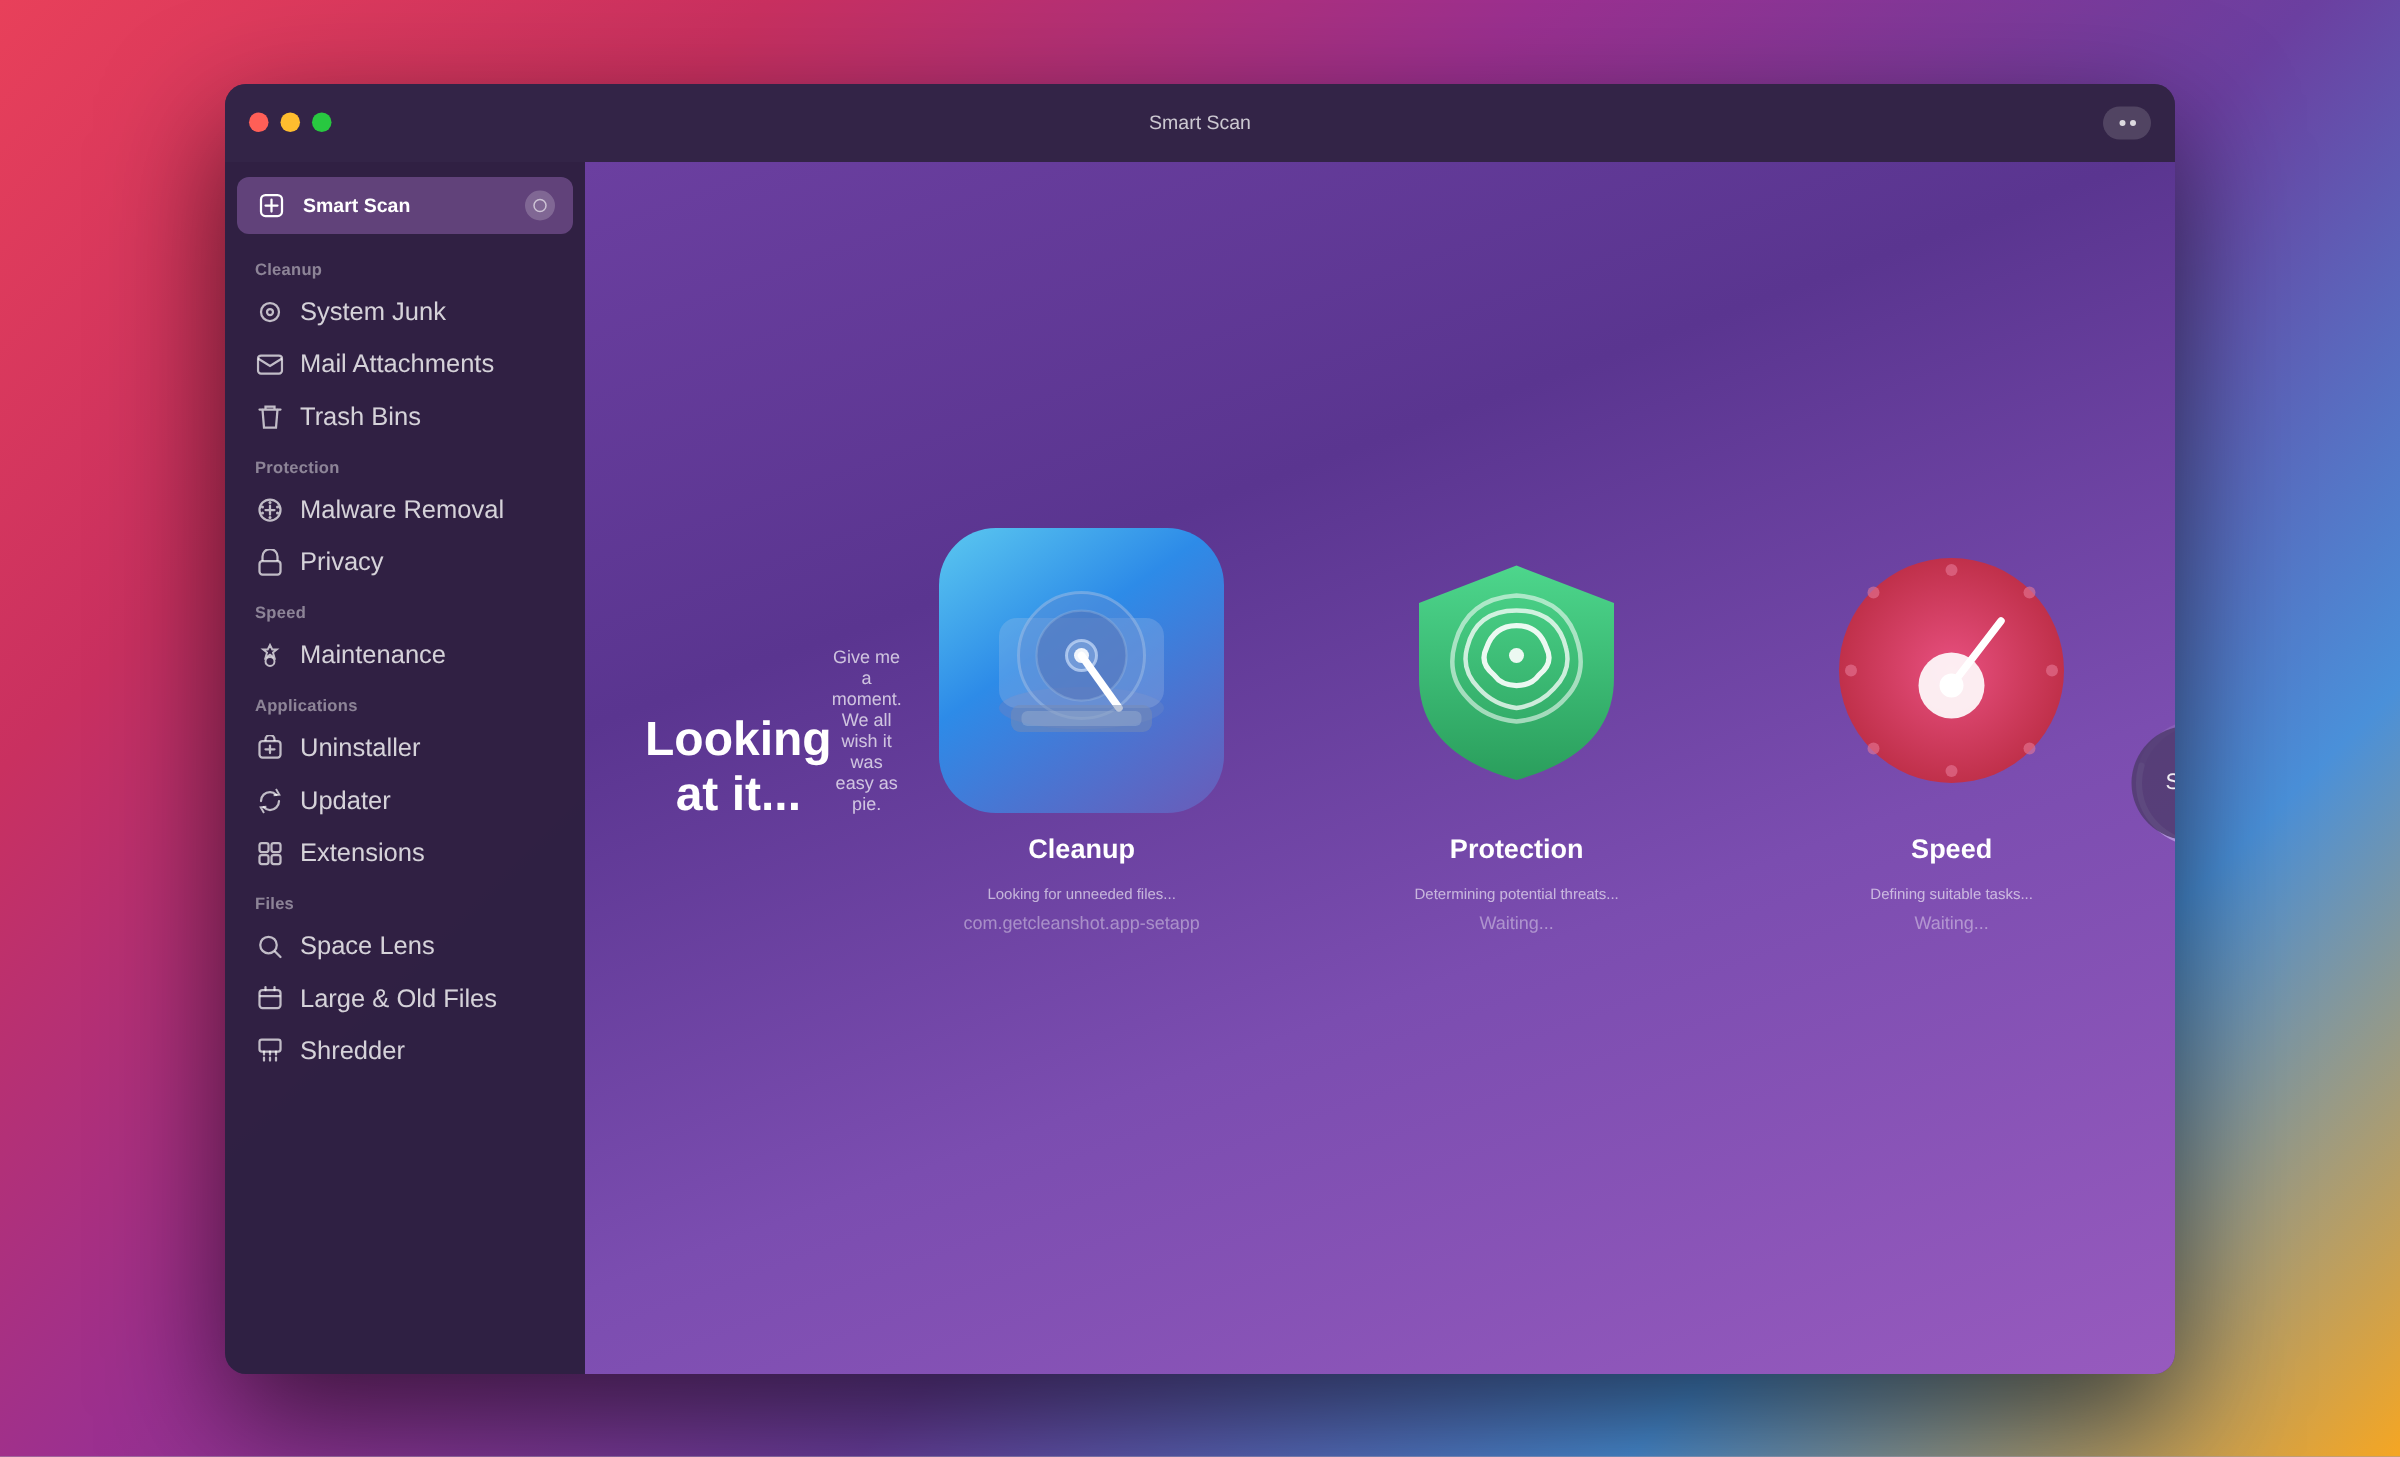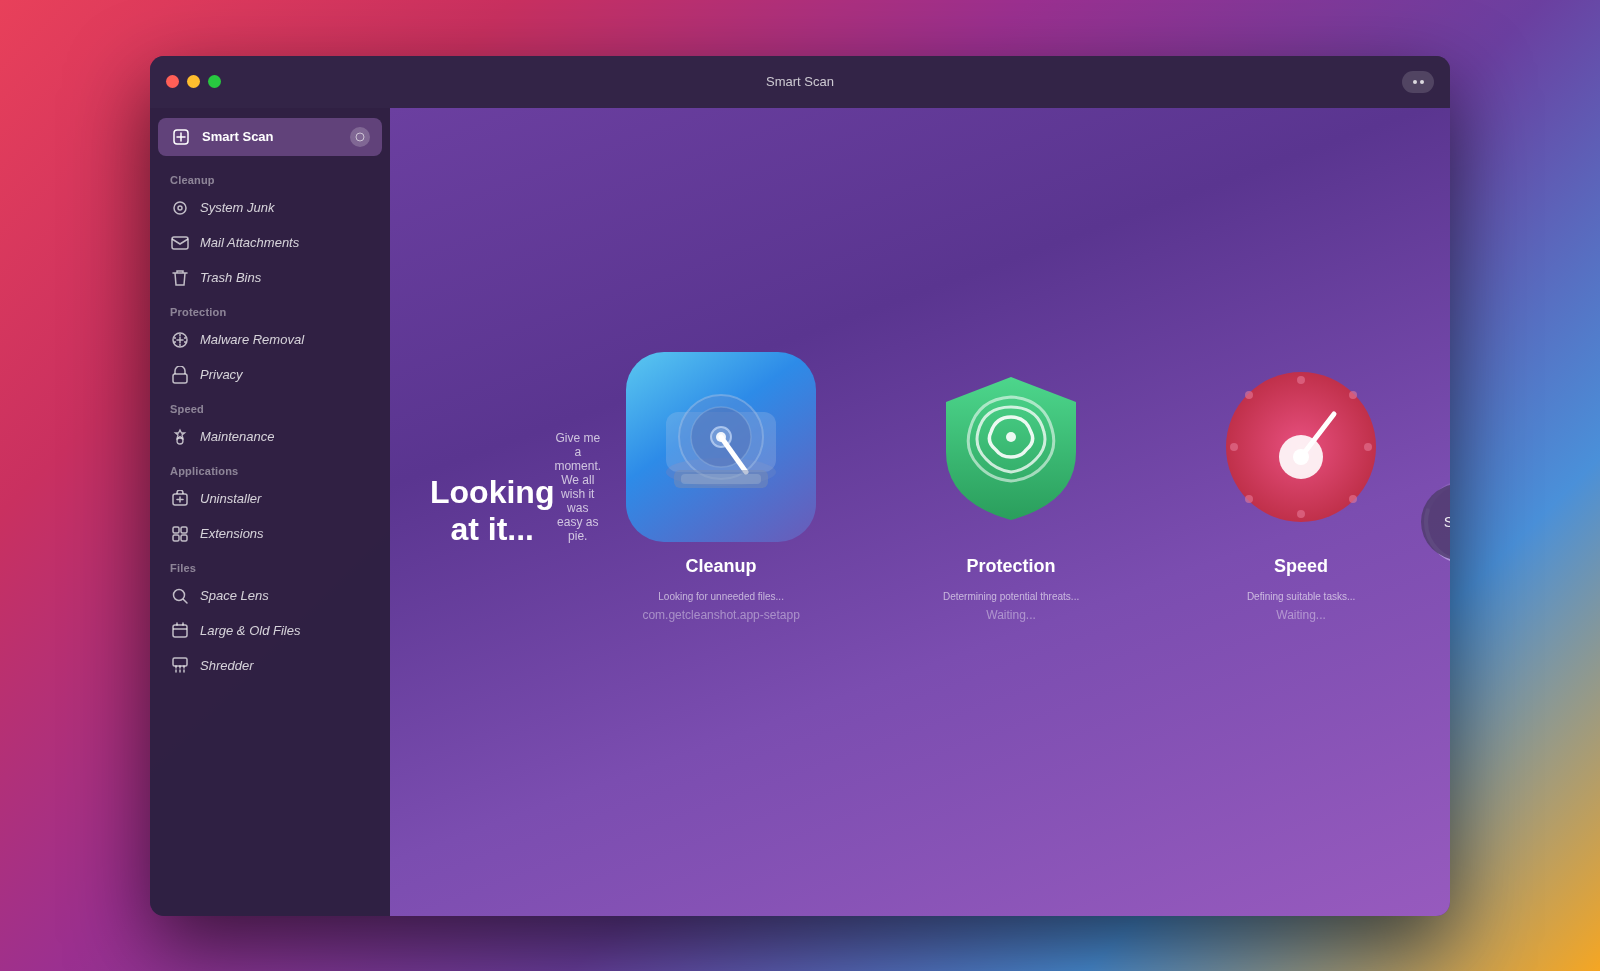--- a/index.html
+++ b/index.html
@@ -142,22 +142,21 @@
       width: 20px;
       height: 20px;
       display: flex;
       align-items: center;
       justify-content: center;
       color: rgba(255,255,255,0.7);
       font-size: 14px;
     }
     .sidebar-item .item-label {
       color: rgba(255,255,255,0.8);
-      font-size: 13px;
-      font-style: italic;
+      font-size: 17px;
     }
     
     .main-content {
       flex: 1;
       background: linear-gradient(160deg, #6b3fa0 0%, #5a3590 30%, #7b4db0 60%, #9b5cc0 100%);
       display: flex;
       flex-direction: row;
       align-items: center;
       justify-content: flex-start;
       padding: 50px 40px 40px;
@@ -389,20 +388,31 @@
             <rect x="2" y="4" width="14" height="11" rx="2" stroke="rgba(255,255,255,0.7)" stroke-width="1.5"></rect>
             <path d="M6 4V3a3 3 0 016 0v1" stroke="rgba(255,255,255,0.7)" stroke-width="1.5"></path>
             <path d="M6 9.5h6M9 7v5" stroke="rgba(255,255,255,0.7)" stroke-width="1.5" stroke-linecap="round"></path>
           </svg>
         </div>
         <span class="item-label">Uninstaller</span>
       </div>
       <div class="sidebar-item">
         <div class="item-icon">
           <svg width="18" height="18" viewBox="0 0 18 18" fill="none">
+            <path d="M3 9a6 6 0 016-6 6 6 0 014.2 1.8" stroke="rgba(255,255,255,0.7)" stroke-width="1.5" stroke-linecap="round"></path>
+            <path d="M15 9a6 6 0 01-6 6 6 6 0 01-4.2-1.8" stroke="rgba(255,255,255,0.7)" stroke-width="1.5" stroke-linecap="round"></path>
+            <path d="M13 1l2.2 3.8-3.8 0.4" stroke="rgba(255,255,255,0.7)" stroke-width="1.3"></path>
+            <path d="M5 17L2.8 13.2l3.8-0.4" stroke="rgba(255,255,255,0.7)" stroke-width="1.3"></path>
+          </svg>
+        </div>
+        <span class="item-label">Updater</span>
+      </div>
+      <div class="sidebar-item">
+        <div class="item-icon">
+          <svg width="18" height="18" viewBox="0 0 18 18" fill="none">
             <rect x="2" y="2" width="6" height="6" rx="1.5" stroke="rgba(255,255,255,0.7)" stroke-width="1.5"></rect>
             <rect x="10" y="2" width="6" height="6" rx="1.5" stroke="rgba(255,255,255,0.7)" stroke-width="1.5"></rect>
             <rect x="2" y="10" width="6" height="6" rx="1.5" stroke="rgba(255,255,255,0.7)" stroke-width="1.5"></rect>
             <rect x="10" y="10" width="6" height="6" rx="1.5" stroke="rgba(255,255,255,0.7)" stroke-width="1.5"></rect>
           </svg>
         </div>
         <span class="item-label">Extensions</span>
       </div>
 
       <div class="section-header">Files</div>

